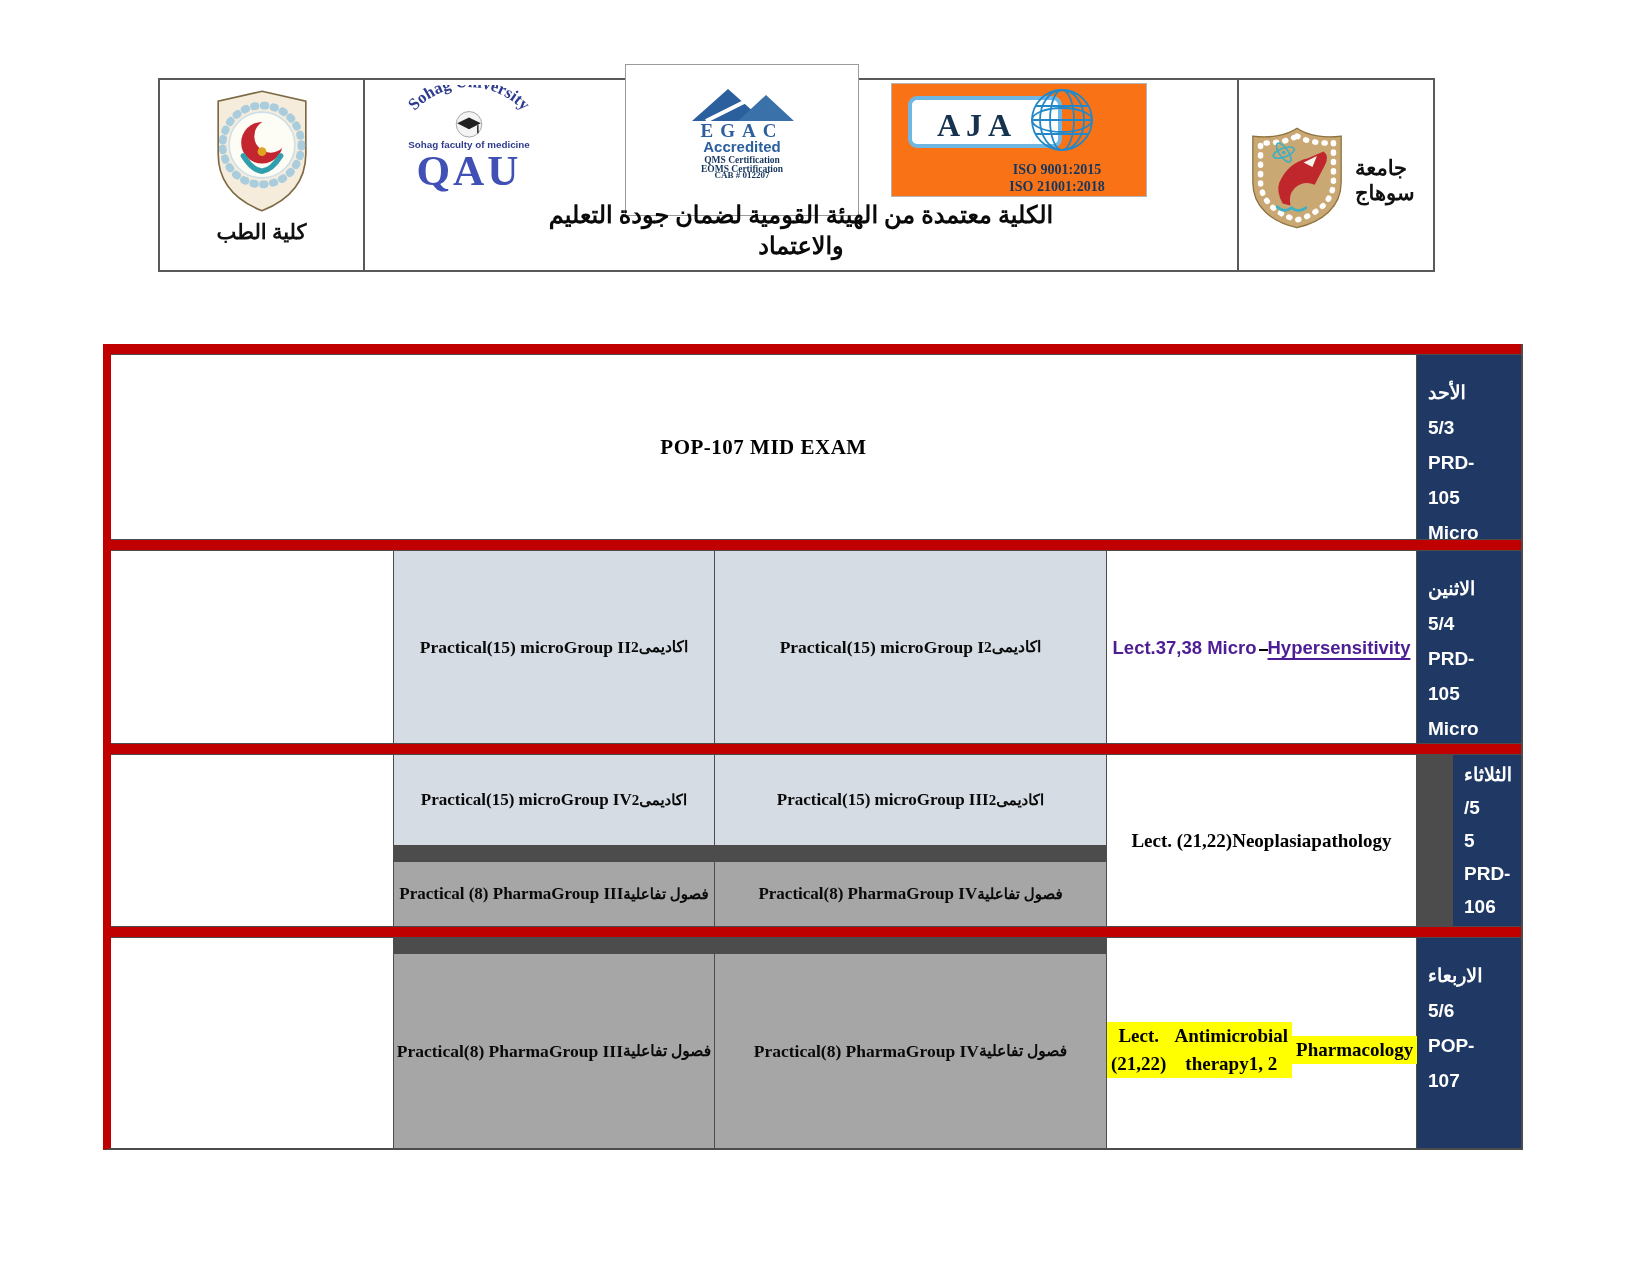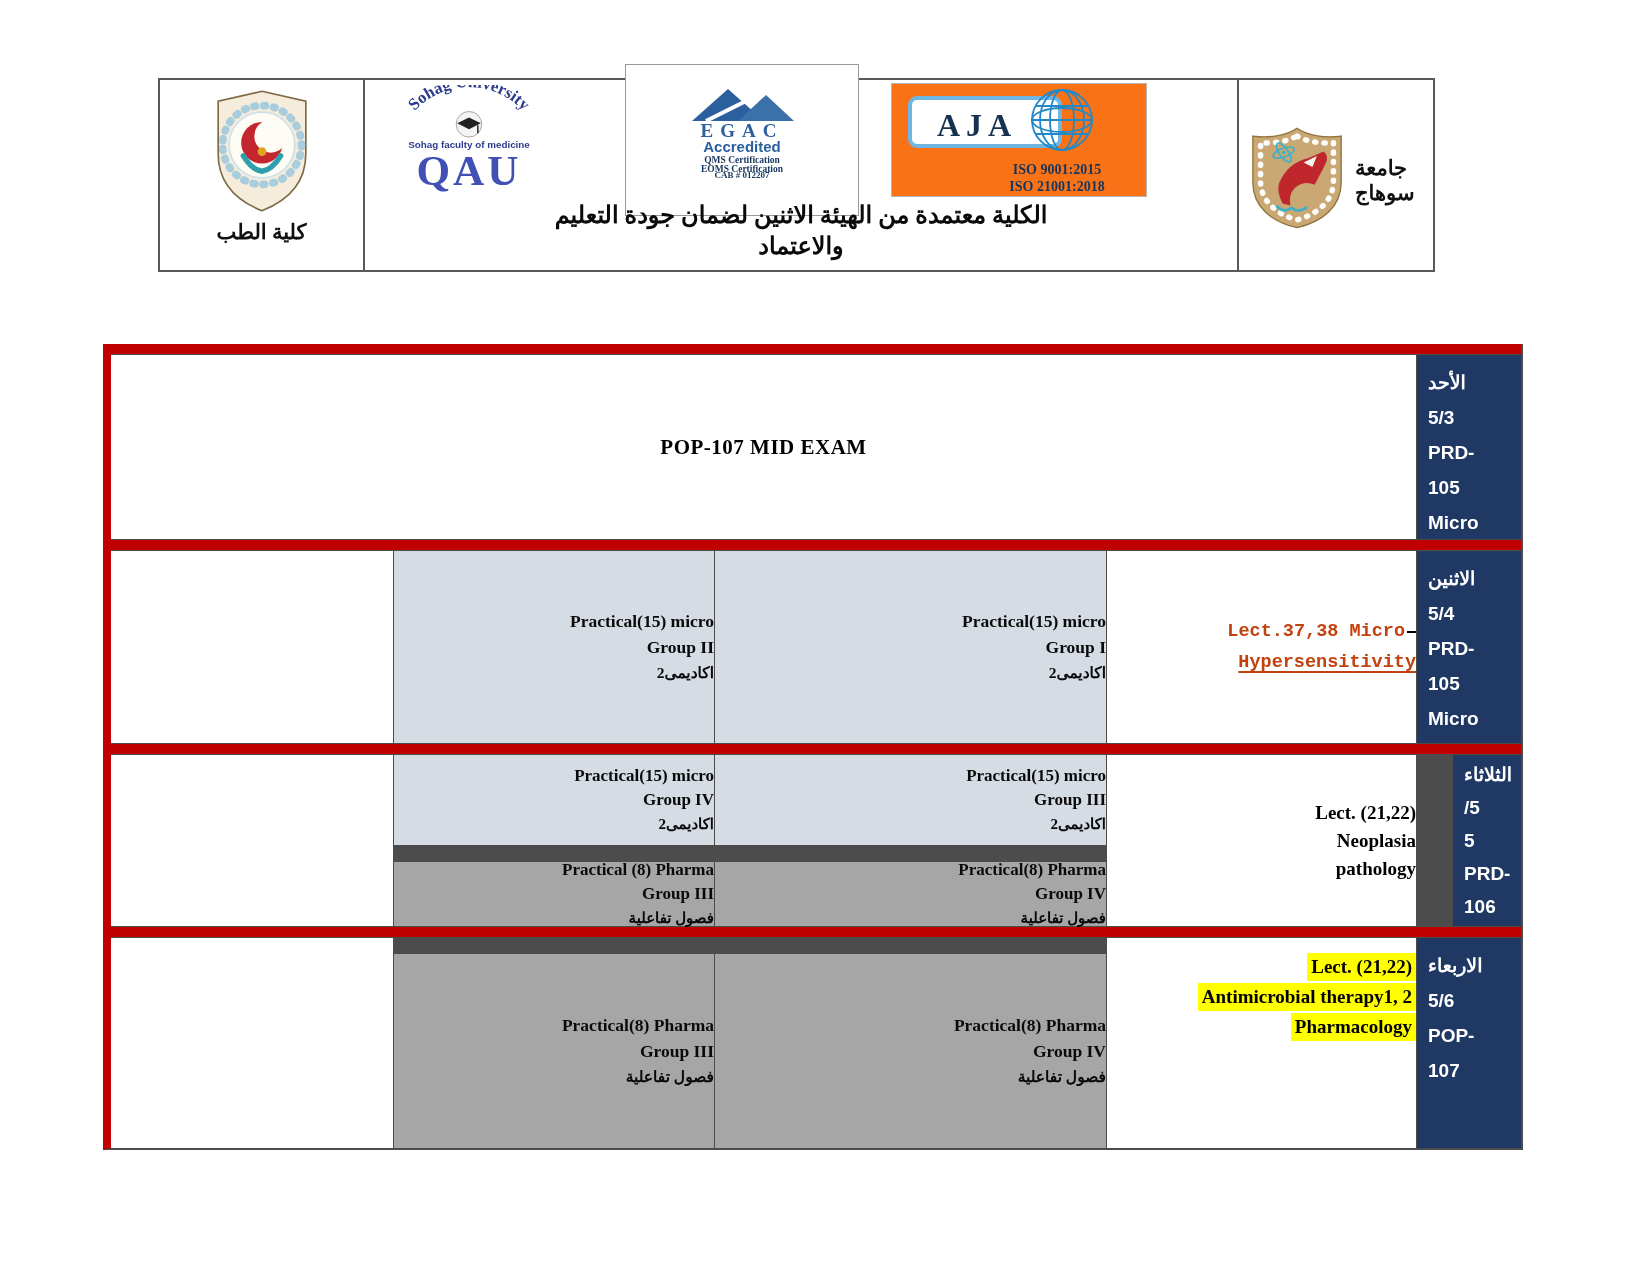--- a/index.html
+++ b/index.html
@@ -56,43 +56,43 @@
   }
   .sep { grid-column:1 / -1; background:#c00000; }
   .sep.s1{grid-row:1;} .sep.s2{grid-row:3;} .sep.s3{grid-row:5;} .sep.s4{grid-row:8;}
 
   .cell { background:#fff; }
   .cell.blue { background:#d5dce4; }
   .cell.gray { background:#a6a6a6;margin-top:16px; }
   .cell.navy { background:#1f3864; }
 
   .center-stack {
-    display:flex; flex-direction:column; align-items:flex-end; justify-content:center;
+    display:flex; align-items:center; justify-content:center;
     text-align:center;
   }
   .prac { font-weight:bold; font-size:17.5px; line-height:26px; color:#0a0a0a; }
   .prac .ar { font-size:15.5px; direction:rtl; }
   .prac3 { font-weight:bold; font-size:17px; line-height:24px; color:#0a0a0a; }
   .prac3 .ar { font-size:15px; direction:rtl; }
 
   .exam-cell {
     grid-row:2; grid-column:1/5; display:flex; align-items:center; justify-content:center;
     font-weight:bold; font-size:21px; color:#000; letter-spacing:.5px;
   }
 
   .day {
     color:#fff; font-family:"Liberation Sans", sans-serif; font-weight:bold;
-    font-size:19px; line-height:35px; padding:10px 4px 0 11px; text-align:left;
+    font-size:19px; line-height:35px; padding:20px 4px 0 11px; text-align:left;
   }
   .day .ar { direction:rtl; text-align:left; }
   .day.compact { line-height:33px; padding-top:3px; }
 
   .lect-sans {
-    font-family:Liberation Mono, monospace; font-weight:bold; font-size:18.5px;
-    line-height:31px; color:#c2410c;
+    font-family:Liberation Sans, sans-serif; font-weight:bold; font-size:18.5px;
+    line-height:31px; color:#4c1d95;
   }
   .lect-sans .trail::after {
     content:""; display:inline-block; width:9px; margin-left:2px;
     border-bottom:2px solid #000; transform:translateY(-3px);
   }
   .lect-sans .ul {
     text-decoration:underline; text-decoration-thickness:2px; text-underline-offset:4px;
   }
   .lect-serif { font-weight:bold; font-size:19px; line-height:28px; color:#000; }
 
@@ -179,21 +179,21 @@
             <line x1="144" y1="50" x2="196" y2="50"></line>
           </g>
           <text x="85" y="52" text-anchor="middle" font-size="32" font-weight="bold" fill="#16324f" letter-spacing="6" font-family="Liberation Serif, serif">AJA</text>
           <text x="165" y="90" text-anchor="middle" font-size="14" font-weight="bold" fill="#17365d" font-family="Liberation Serif, serif">ISO 9001:2015</text>
           <text x="165" y="107" text-anchor="middle" font-size="14" font-weight="bold" fill="#17365d" font-family="Liberation Serif, serif">ISO 21001:2018</text>
         </svg>
       </span>
     </div>
 
     <div class="accred-caption">
-      <div>الكلية معتمدة من الهيئة الاثنين لضمان جودة التعليم</div>
+      <div>الكلية معتمدة من الهيئة القومية لضمان جودة التعليم</div>
       <div>والاعتماد</div>
     </div>
   </div>
 
   <div class="hdr-cell-right">
     <span>
       <svg width="116" height="106" viewBox="0 0 104 96">
         <path d="M52,3 C62,10 78,12 92,10 L92,52 C92,74 75,88 52,93 C29,88 12,74 12,52 L12,10 C26,12 42,10 52,3 Z" fill="#c9a873" stroke="#8f733f" stroke-width="1.2"></path>
         <path d="M52,10 C61,15 73,17 85,16 L85,51 C85,69 70,81 52,86 C34,81 19,69 19,51 L19,16 C31,17 43,15 52,10 Z" fill="none" stroke="#fdfdfd" stroke-width="5" stroke-dasharray="1,7.5" stroke-linecap="round"></path>
         <path d="M36,52 Q44,34 62,30 L76,24 Q82,28 77,37 L68,54 Q58,50 50,57 Q44,63 46,73 L39,71 Q33,60 36,52 Z" fill="#c0272d"></path>

